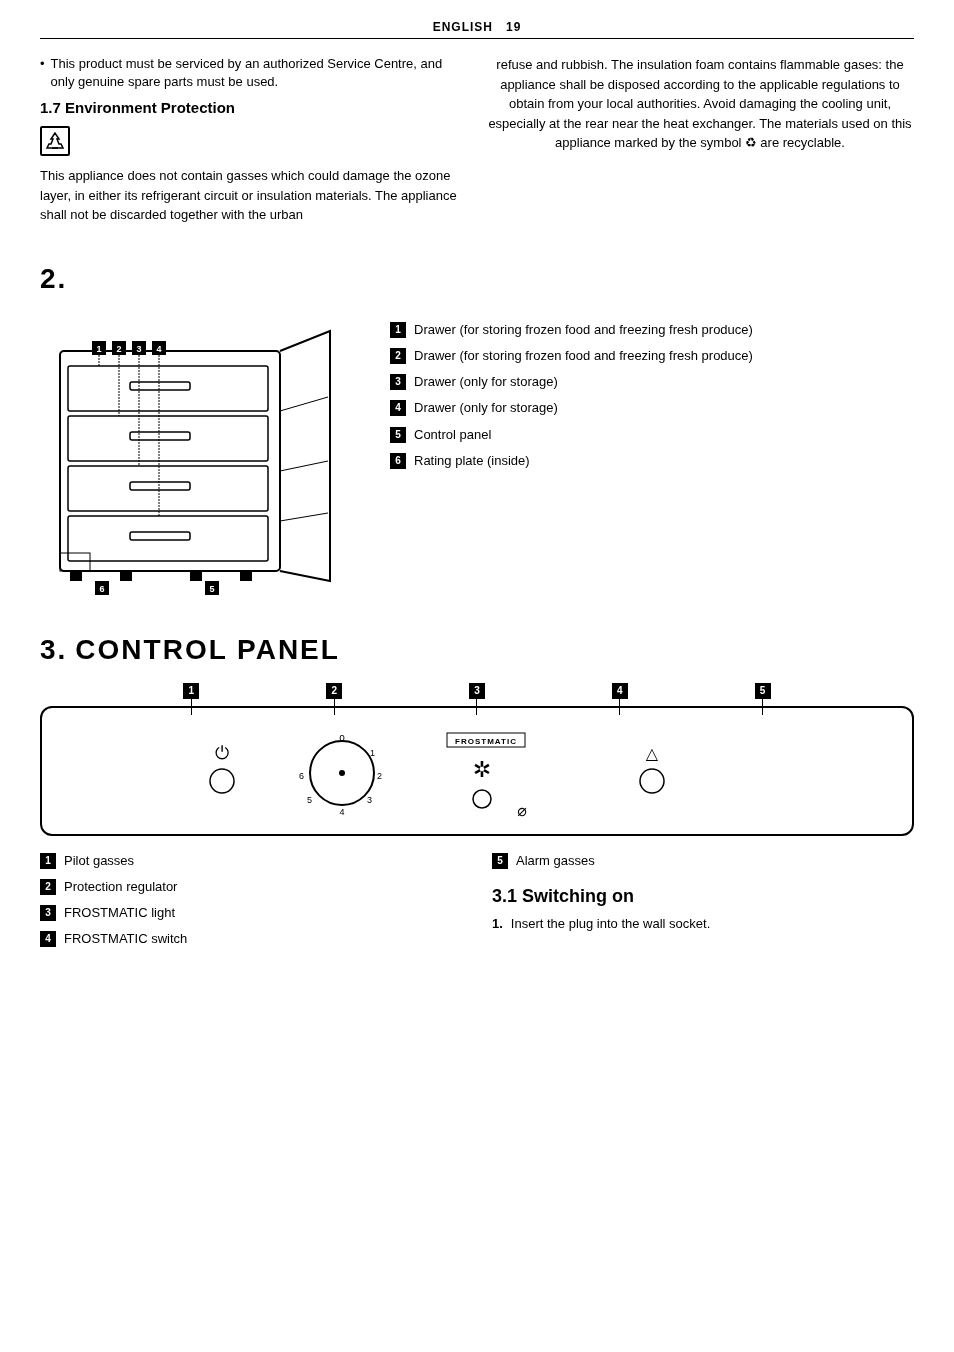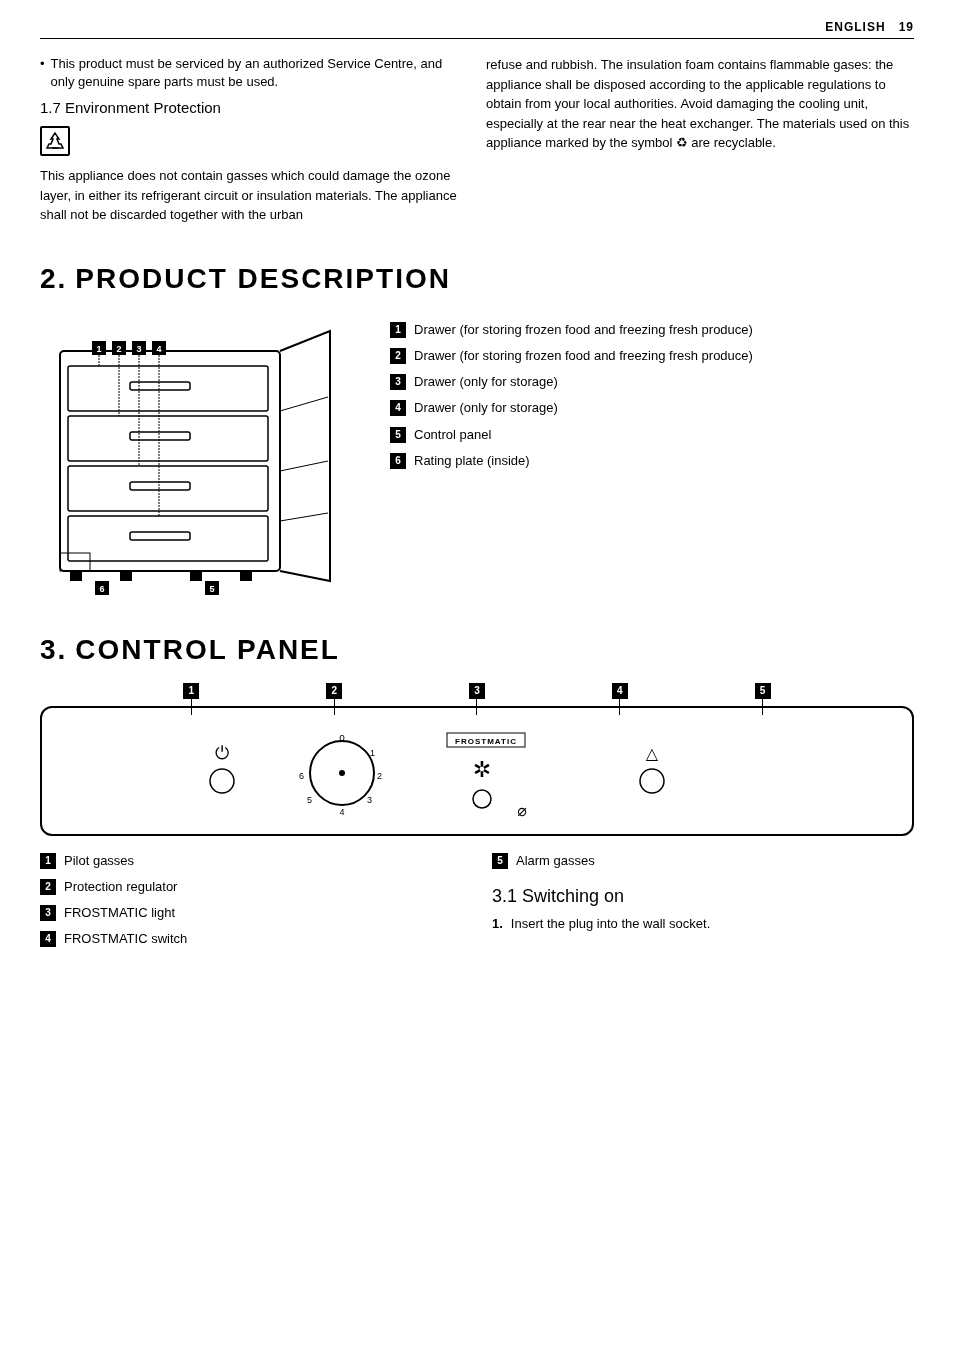--- a/index.html
+++ b/index.html
@@ -7,50 +7,50 @@
       font-family: Arial, Helvetica, sans-serif;
       font-size: 13px;
       background: #fff;
       color: #000;
       width: 954px;
       min-height: 1352px;
       padding: 20px 40px;
     }
 
     .page-header {
-      text-align: right;
+      text-align: center;
       font-size: 12px;
       font-weight: bold;
       letter-spacing: 1px;
       border-bottom: 1px solid #000;
       padding-bottom: 4px;
       margin-bottom: 16px;
     }
 
     .two-col {
       display: flex;
       gap: 18px;
       margin-bottom: 10px;
     }
 
     .col-left { flex: 1; }
-    .col-right { flex: 1; }
+    .col-right { flex: 1; text-align: center; }
 
     .bullet-item {
       display: flex;
       gap: 6px;
       margin-bottom: 8px;
       font-size: 13px;
       line-height: 1.4;
     }
     .bullet-item::before { content: "•"; flex-shrink: 0; }
 
     .section-heading-17 {
       font-size: 15px;
-      font-weight: normal;
+      font-weight: bold;
       margin-bottom: 10px;
       margin-top: 4px;
     }
 
     .env-protection-row {
       display: flex;
       gap: 10px;
       align-items: flex-start;
       margin-bottom: 12px;
       flex-direction: column;
@@ -144,21 +144,21 @@
       gap: 30px;
       margin-top: 10px;
     }
 
     .cp-labels-left, .cp-labels-right {
       flex: 1;
     }
 
     .subsection-31 {
       font-size: 18px;
-      font-weight: normal;
+      font-weight: bold;
       margin: 16px 0 8px 0;
     }
 
     .numbered-item {
       display: flex;
       gap: 8px;
       margin-bottom: 6px;
       font-size: 13px;
       line-height: 1.4;
     }
@@ -198,21 +198,20 @@
   </div>
 
   <div class="col-right">
     <p>refuse and rubbish. The insulation foam contains flammable gases: the appliance shall be disposed according to the applicable regulations to obtain from your local authorities. Avoid damaging the cooling unit, especially at the rear near the heat exchanger. The materials used on this appliance marked by the symbol ♻ are recyclable.</p>
   </div>
 </div>
 
 <div>
   <div class="section-title-large">
     <span class="num">2.</span>
-    <span>PRODUCT DESCRIPTION</span>
   </div>
 
   <div class="product-desc-layout">
 
     <div class="product-image-area">
       <svg class="freezer-svg" viewBox="0 0 320 300">
 
         <rect x="20" y="40" width="220" height="220" rx="4" fill="none" stroke="#000" stroke-width="2"></rect>
 
         <rect x="28" y="55" width="200" height="45" rx="2" fill="none" stroke="#000" stroke-width="1.5"></rect>

